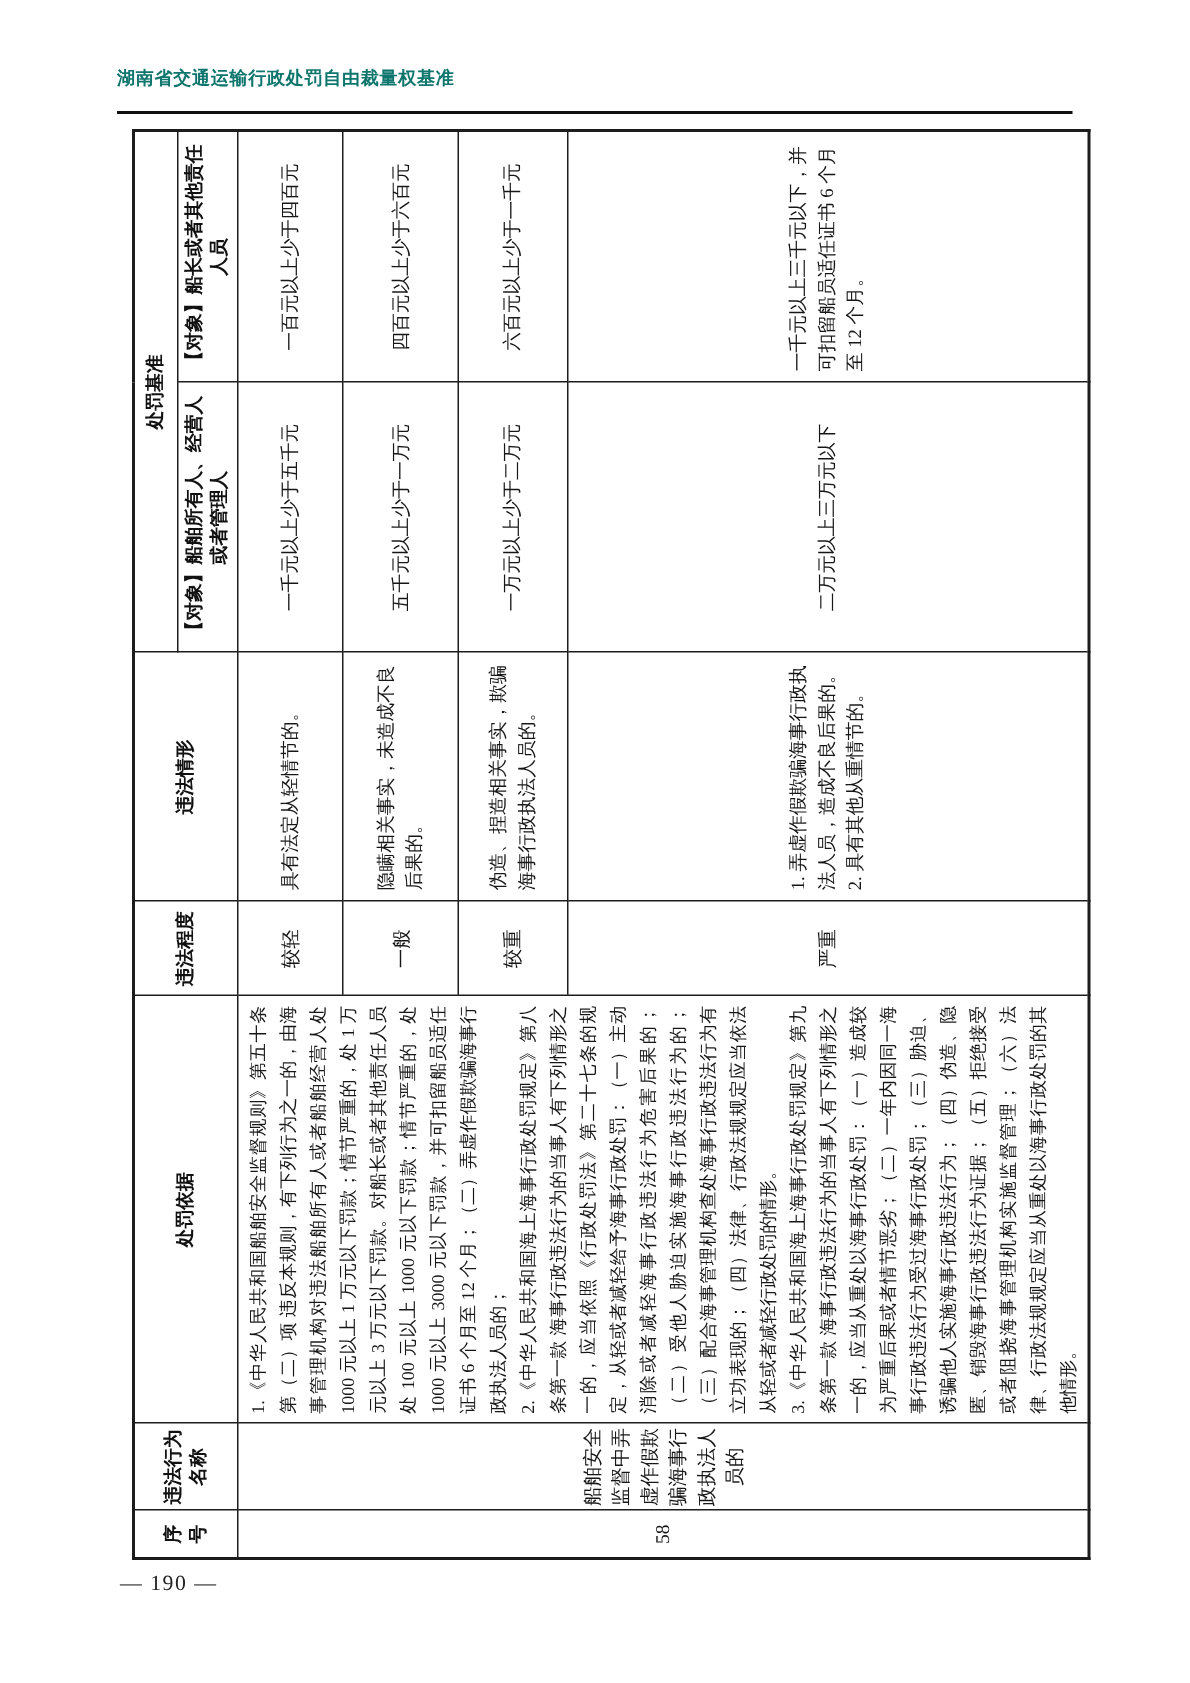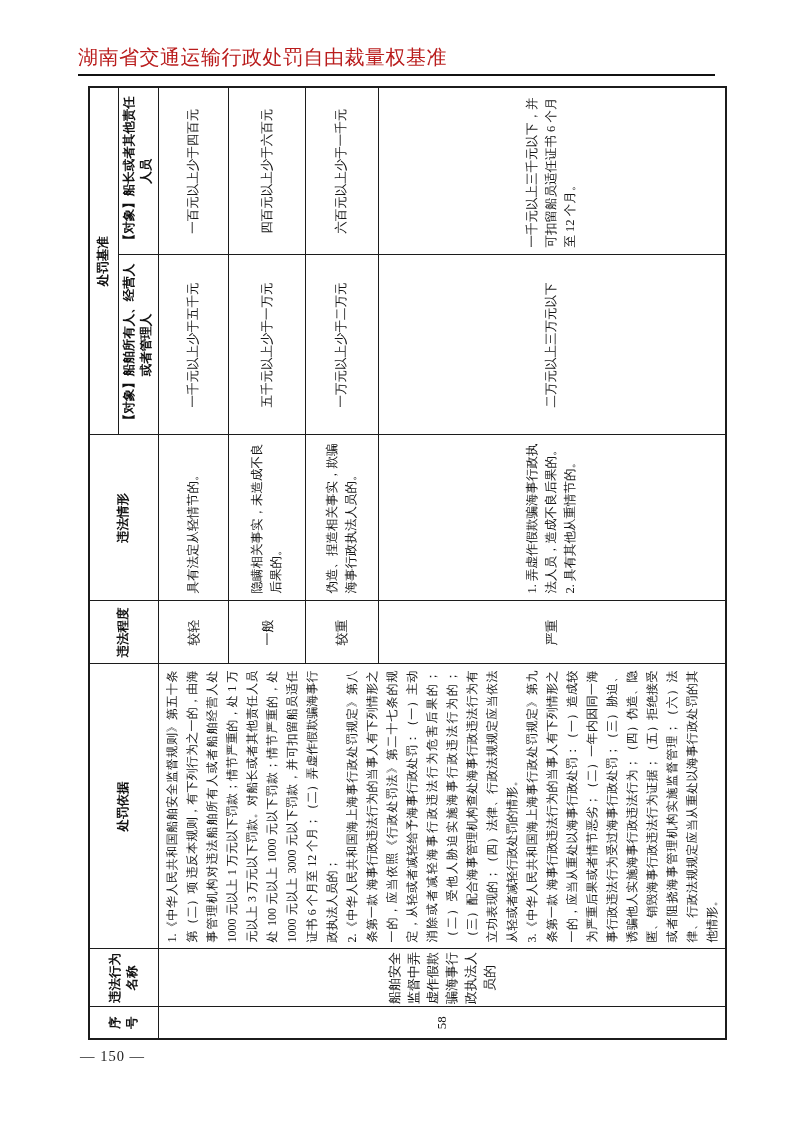--- a/index.html
+++ b/index.html
@@ -2,21 +2,21 @@
 <html><head>
 <meta charset="utf-8">
 <style>
   * { margin:0; padding:0; box-sizing:border-box; }
   html,body { width:793px; height:1122px; background:#ffffff; overflow:hidden; }
   body { position:relative; font-family:"Liberation Serif","DejaVu Serif",serif; color:#161616; }
 
   .page-title {
     position:absolute; left:78px; top:44px;
     font-family:"Liberation Sans","DejaVu Sans",sans-serif;
-    font-weight:400; font-size:20px; letter-spacing:0.5px; color:#b91c1c;
+    font-weight:700; font-size:12px; letter-spacing:0.5px; color:#0f766e;
   }
   .title-rule {
     position:absolute; left:78px; top:74px; width:637px; height:2px; background:#111;
   }
   .page-number {
     position:absolute; left:80px; top:1048px;
     font-size:14.5px; color:#222; letter-spacing:1px;
   }
 
   
@@ -122,13 +122,13 @@
       <td>严重</td>
       <td class="circ-cell">1. 弄虚作假欺骗海事行政执法人员，造成不良后果的。
 2. 具有其他从重情节的。</td>
       <td class="money-cell">二万元以上三万元以下</td>
       <td class="money-cell multiline">一千元以上三千元以下，并可扣留船员适任证书 6 个月至 12 个月。</td>
     </tr>
   </tbody>
     </table>
 </div>
 
-<div class="page-number">— 150 —</div>
+<div class="page-number">— 190 —</div>
 
 </body></html>

